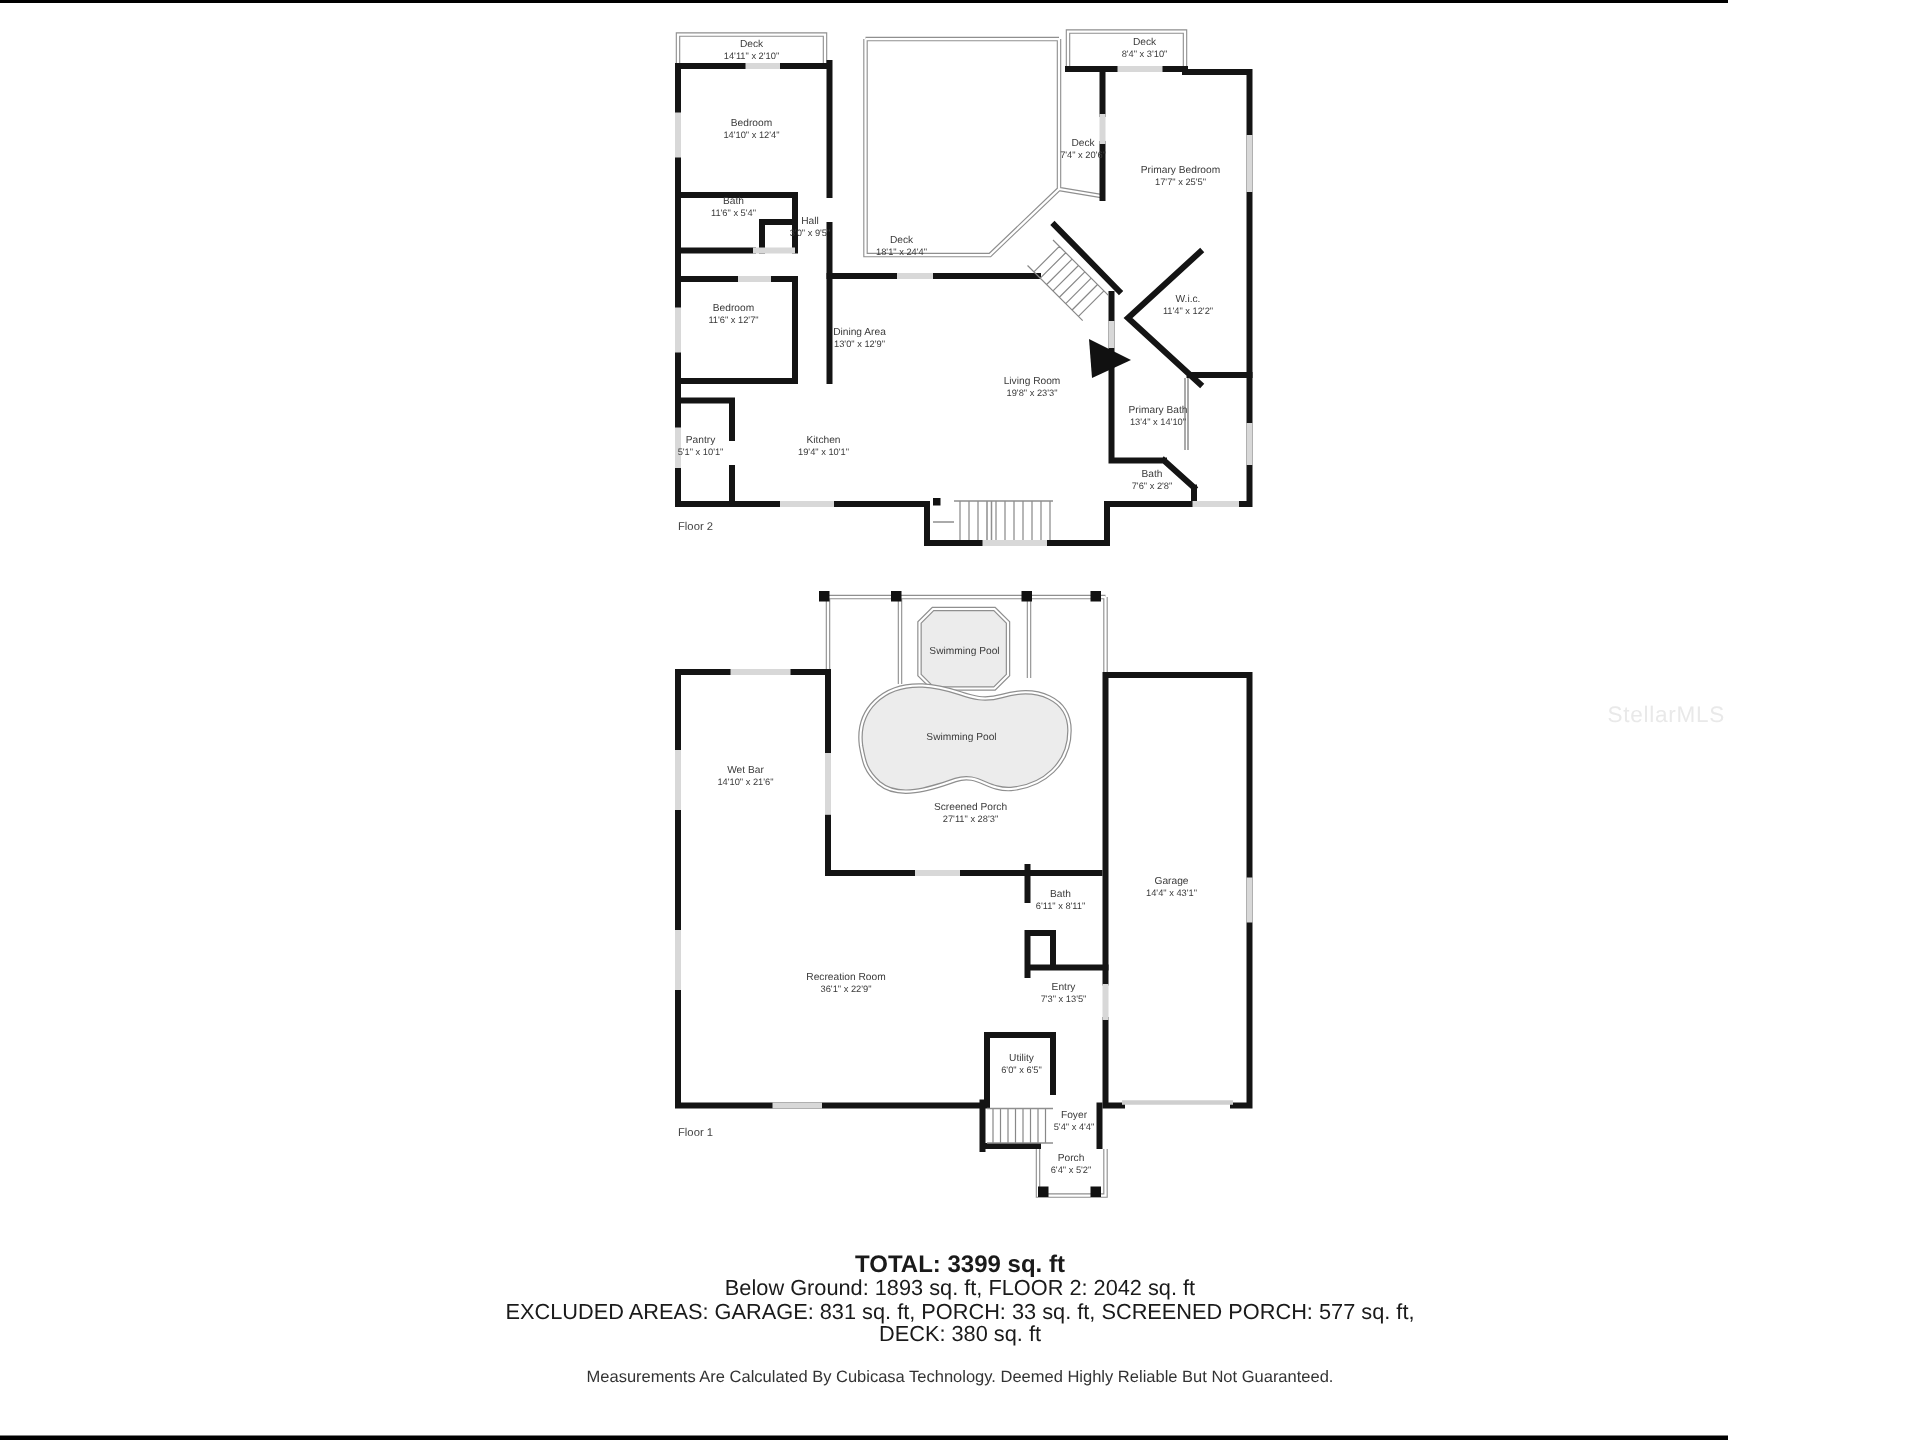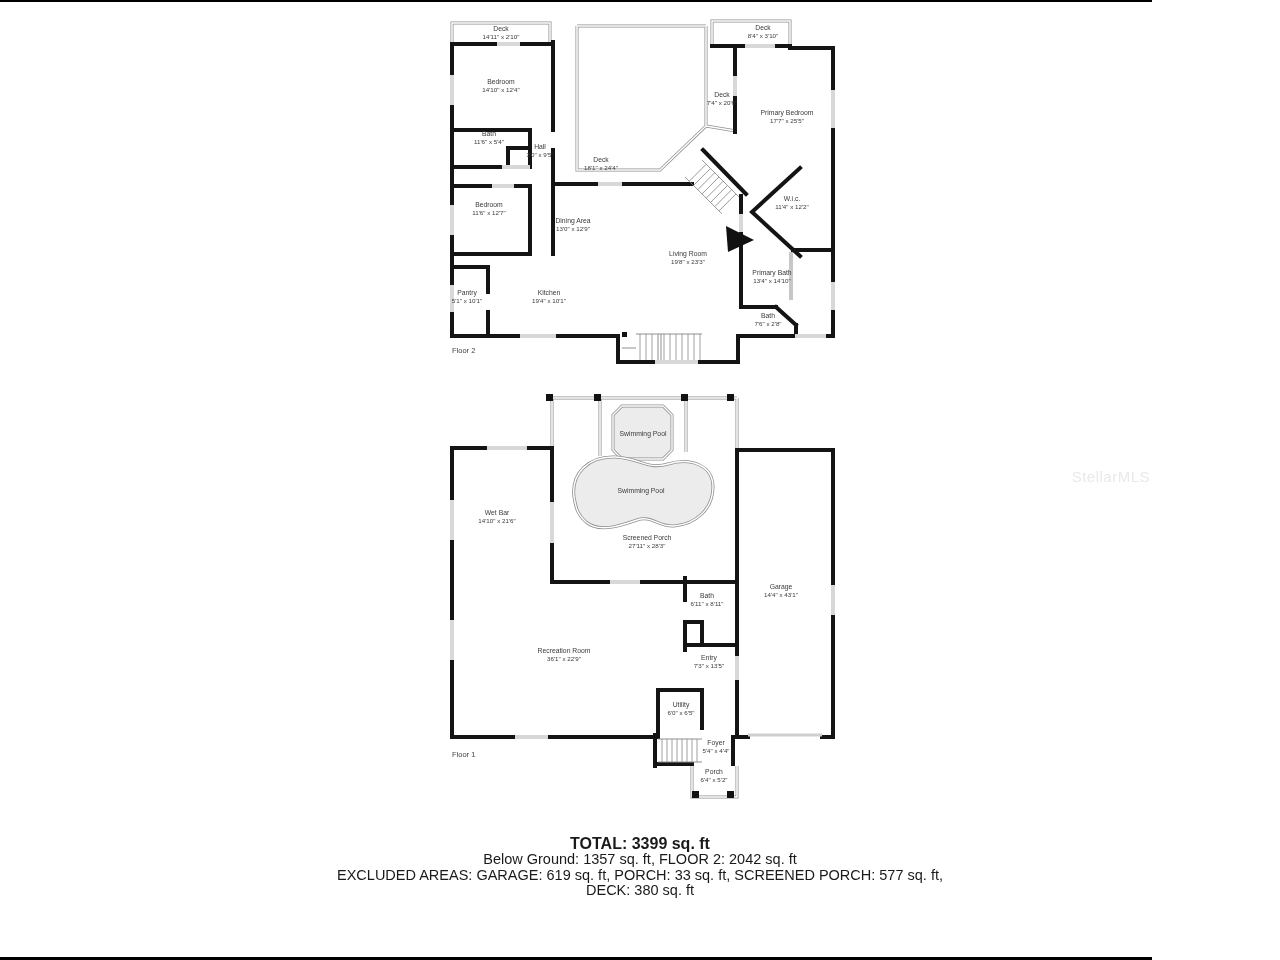--- a/index.html
+++ b/index.html
@@ -161,21 +161,22 @@
         <text class="rd" x="716" y="753">5'4" x 4'4"</text>
         <text class="rn" x="714" y="774">Porch</text>
         <text class="rd" x="714" y="782">6'4" x 5'2"</text>
         <text class="fl" x="452" y="757">Floor 1</text>
       </g>
     </g>
   </svg>
 
   <div id="summary">
     <div class="tot">TOTAL: 3399 sq. ft</div>
-    <div class="ln">Below Ground: 1357 sq. ft, FLOOR 2: 2042 sq. ft</div>
-    <div class="ln">EXCLUDED AREAS: GARAGE: 619 sq. ft, PORCH: 33 sq. ft, SCREENED PORCH: 577 sq. ft,</div>
+    <div class="ln">Below Ground: 1893 sq. ft, FLOOR 2: 2042 sq. ft</div>
+    <div class="ln">EXCLUDED AREAS: GARAGE: 831 sq. ft, PORCH: 33 sq. ft, SCREENED PORCH: 577 sq. ft,</div>
     <div class="ln">DECK: 380 sq. ft</div>
+    <div class="disc">Measurements Are Calculated By Cubicasa Technology. Deemed Highly Reliable But Not Guaranteed.</div>
   </div>
 
   <div id="watermark">StellarMLS</div>
 
   <div id="edge-bottom" class="edge"></div>
 </div>
 
 </body></html>

